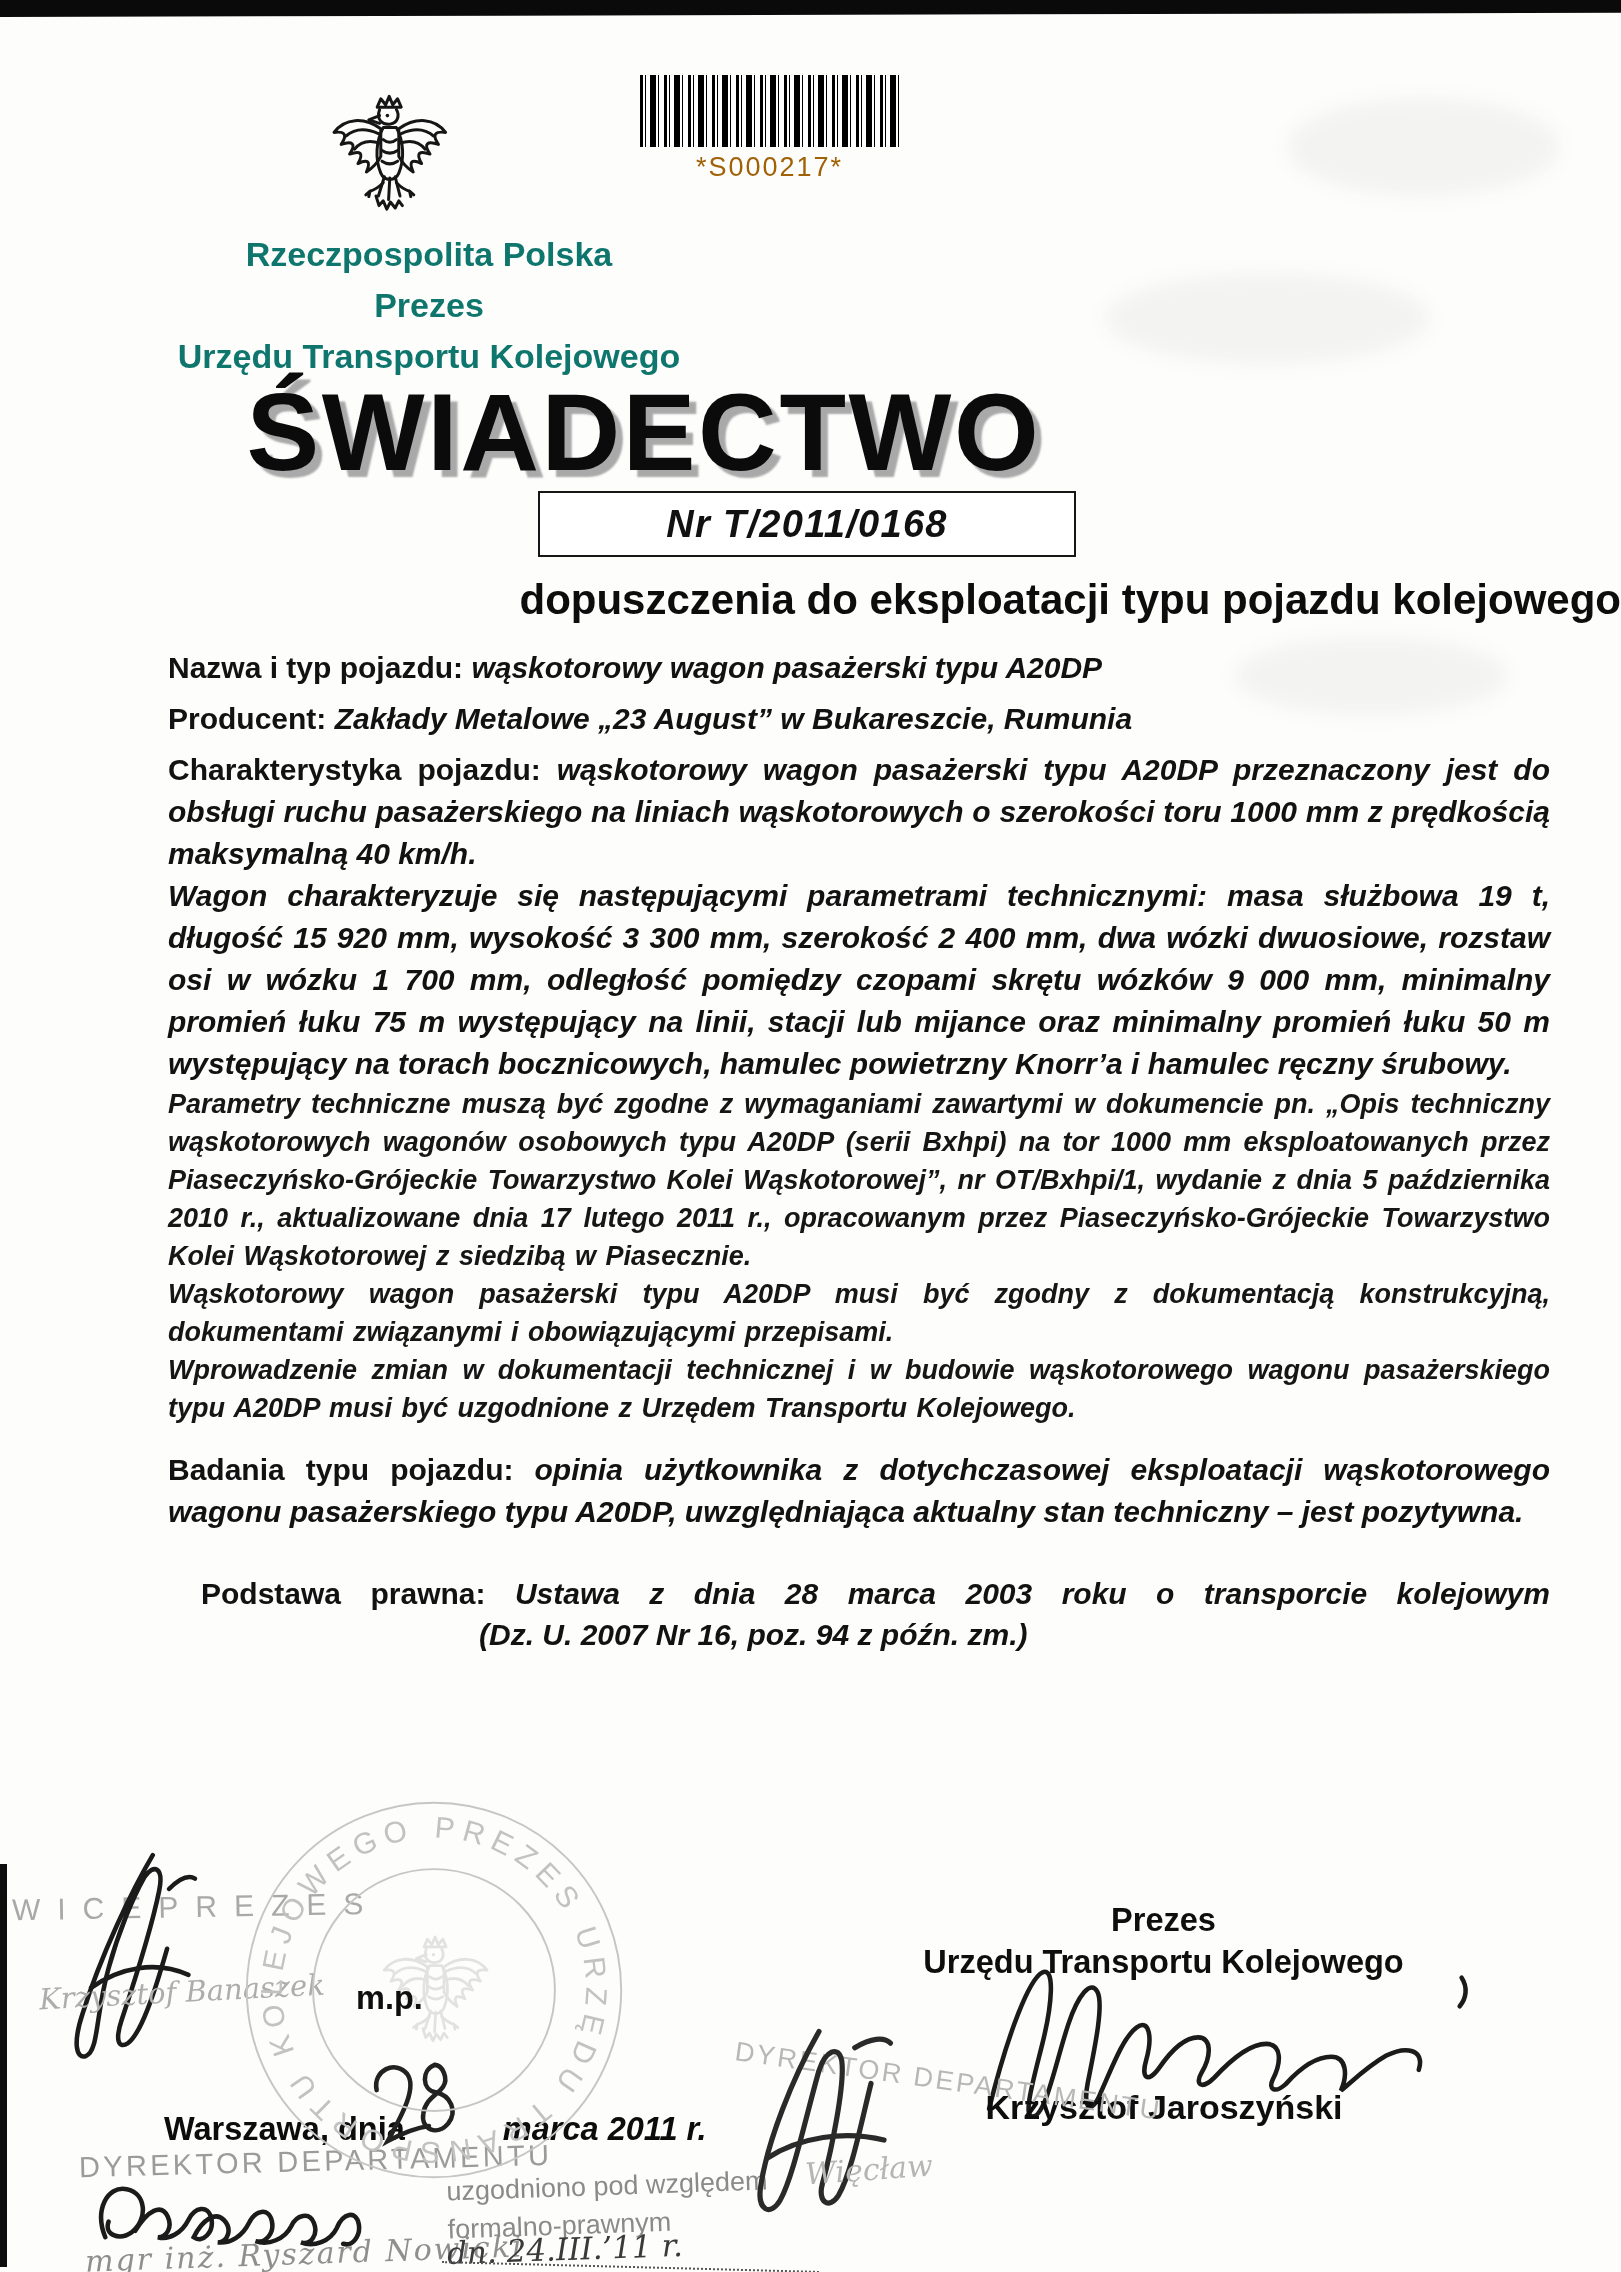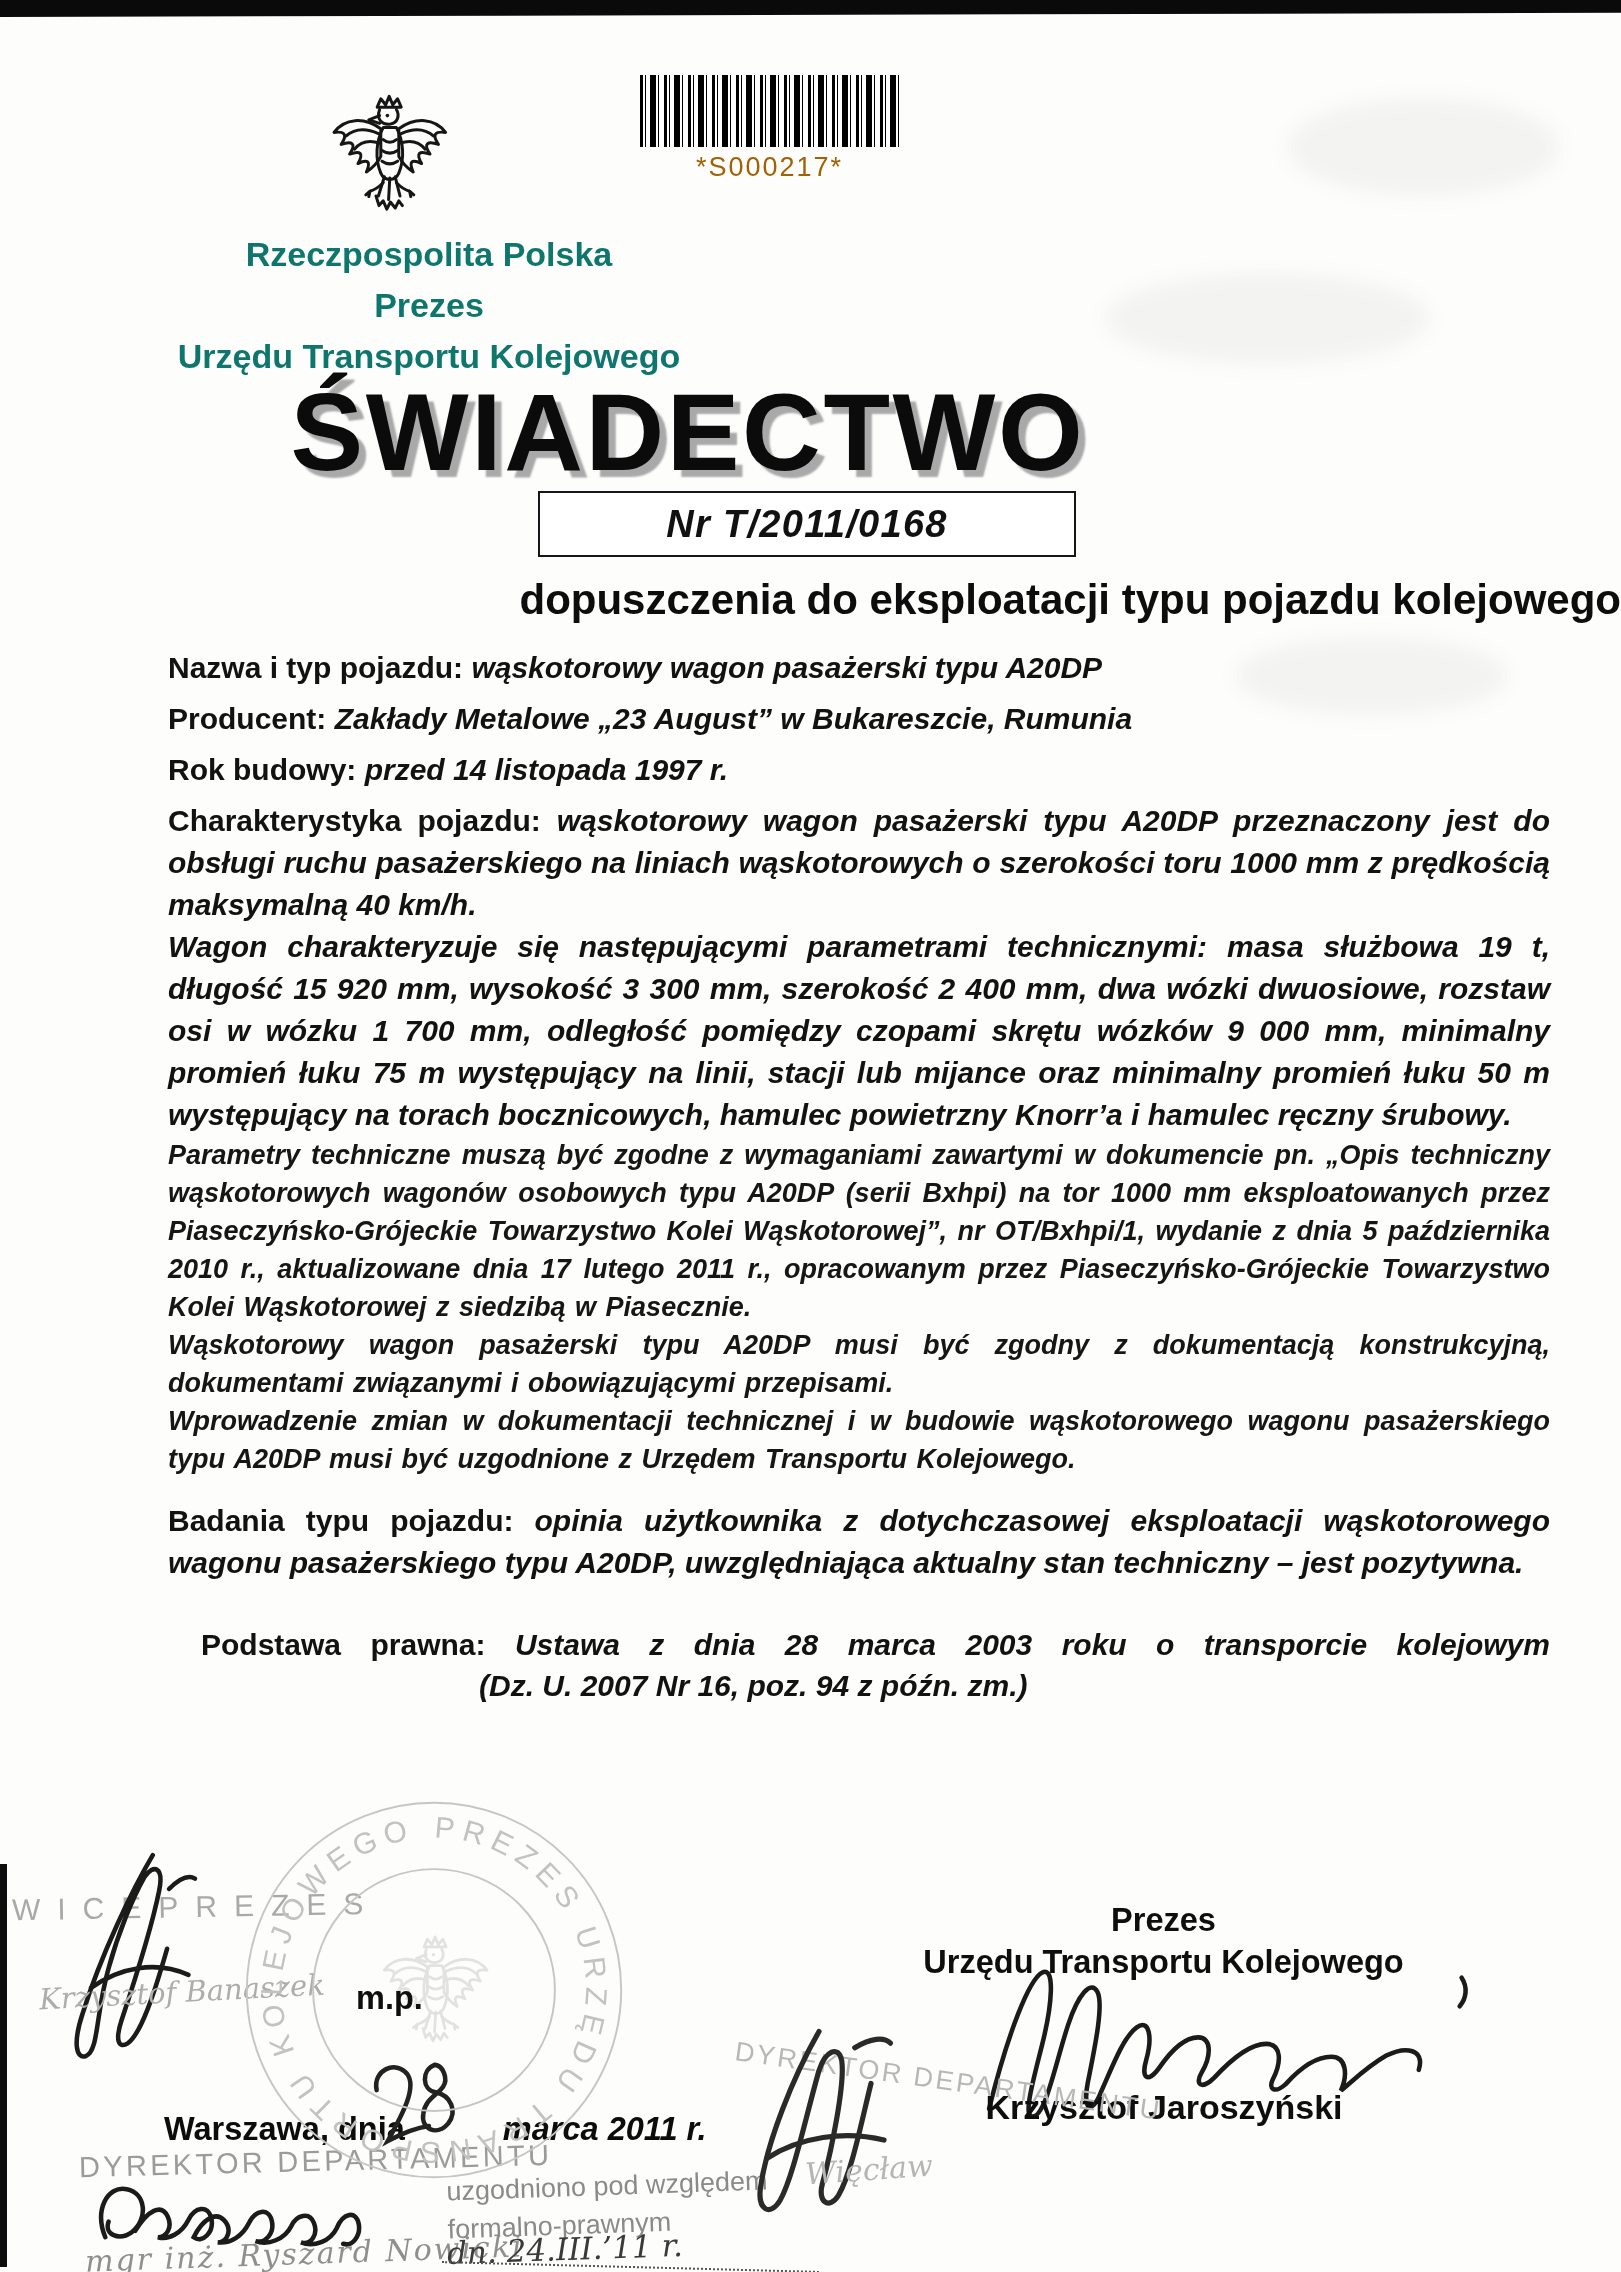--- a/index.html
+++ b/index.html
@@ -19,21 +19,21 @@
   
   .emblem{position:absolute;left:328px;top:92px;width:120px;height:130px;color:#161616;}
   .barcode{position:absolute;left:640px;top:75px;width:259px;height:72px;
     background:repeating-linear-gradient(90deg,#000 0 3.3px,#fff 3.3px 5.2px,#000 5.2px 6.5px,#fff 6.5px 10.4px,#000 10.4px 16.3px,#fff 16.3px 18px,#000 18px 19.5px,#fff 19.5px 24px);}
   .barcode-text{position:absolute;left:640px;top:152px;width:259px;text-align:center;font-size:27px;letter-spacing:2px;color:#a16207;}
   .header-block{position:absolute;left:107px;top:229px;width:644px;text-align:center;font-weight:bold;font-size:34px;line-height:51px;color:#0f766e;}
 
   
   .main-title{position:absolute;left:0;top:369px;width:1288px;text-align:center;
     font-size:109px;font-weight:bold;letter-spacing:2.6px;color:#0b0b0b;
-    text-shadow:7.2px 6.5px 2px #a9a9a9;padding-left:44px;}
+    text-shadow:7.2px 6.5px 2px #a9a9a9;}
   .nr-box{position:absolute;left:538px;top:491px;width:534px;height:62px;border:2.6px solid #161616;
     display:flex;align-items:center;justify-content:center;background:#fff;}
   .nr-box span{font-size:38px;font-weight:bold;font-style:italic;letter-spacing:1.3px;}
   .subtitle{position:absolute;left:0;top:576px;width:1621px;text-align:right;font-size:42px;font-weight:bold;color:#0d0d0d;}
 
   
   .body-text{position:absolute;left:168px;top:647px;width:1382px;z-index:2;}
   .p-main{font-size:30px;line-height:42px;font-weight:bold;text-align:justify;margin:0 0 9px 0;color:#121212;}
   .p-main .val{font-style:italic;}
   .p-run{margin-bottom:0;}
@@ -121,21 +121,20 @@
 
   <div class="nr-box">
     <span>Nr T/2011/0168</span>
   </div>
 
   <div class="subtitle">dopuszczenia do eksploatacji typu pojazdu kolejowego</div>
 
   <div class="body-text">
     <p class="p-main"><span class="lbl">Nazwa i typ pojazdu:</span> <span class="val">wąskotorowy wagon pasażerski typu A20DP</span></p>
     <p class="p-main"><span class="lbl">Producent:</span> <span class="val">Zakłady Metalowe „23 August” w Bukareszcie, Rumunia</span></p>
-    <p class="p-main"><span class="lbl">Rok budowy:</span> <span class="val">przed 14 listopada 1997 r.</span></p>
     <p class="p-main p-run"><span class="lbl">Charakterystyka pojazdu:</span> <span class="val">wąskotorowy wagon pasażerski typu A20DP przeznaczony jest do obsługi ruchu pasażerskiego na liniach wąskotorowych o szerokości toru 1000 mm z prędkością maksymalną 40 km/h.</span></p>
     <p class="p-main p-run"><span class="val">Wagon charakteryzuje się następującymi parametrami technicznymi: masa służbowa 19 t, długość 15 920 mm, wysokość 3 300 mm, szerokość 2 400 mm, dwa wózki dwuosiowe, rozstaw osi w wózku 1 700 mm, odległość pomiędzy czopami skrętu wózków 9 000 mm, minimalny promień łuku 75 m występujący na linii, stacji lub mijance oraz minimalny promień łuku 50 m występujący na torach bocznicowych, hamulec powietrzny Knorr’a i hamulec ręczny śrubowy.</span></p>
     <p class="p-small">Parametry techniczne muszą być zgodne z wymaganiami zawartymi w dokumencie pn. „Opis techniczny wąskotorowych wagonów osobowych typu A20DP (serii Bxhpi) na tor 1000 mm eksploatowanych przez Piaseczyńsko-Grójeckie Towarzystwo Kolei Wąskotorowej”, nr OT/Bxhpi/1, wydanie z dnia 5 października 2010 r., aktualizowane dnia 17 lutego 2011 r., opracowanym przez Piaseczyńsko-Grójeckie Towarzystwo Kolei Wąskotorowej z siedzibą w Piasecznie.</p>
     <p class="p-small">Wąskotorowy wagon pasażerski typu A20DP musi być zgodny z dokumentacją konstrukcyjną, dokumentami związanymi i obowiązującymi przepisami.</p>
     <p class="p-small">Wprowadzenie zmian w dokumentacji technicznej i w budowie wąskotorowego wagonu pasażerskiego typu A20DP musi być uzgodnione z Urzędem Transportu Kolejowego.</p>
     <p class="p-main p-run gap-top-sm"><span class="lbl">Badania typu pojazdu:</span> <span class="val">opinia użytkownika z dotychczasowej eksploatacji wąskotorowego wagonu pasażerskiego typu A20DP, uwzględniająca aktualny stan techniczny – jest pozytywna.</span></p>
     <div class="gap-top-lg legal-line1"><span class="lbl">Podstawa prawna:</span> <span class="val" style="font-style:italic">Ustawa z dnia 28 marca 2003 roku o transporcie kolejowym</span></div>
     <div class="legal-line2">(Dz. U. 2007 Nr 16, poz. 94 z późn. zm.)</div>
   </div>
 

